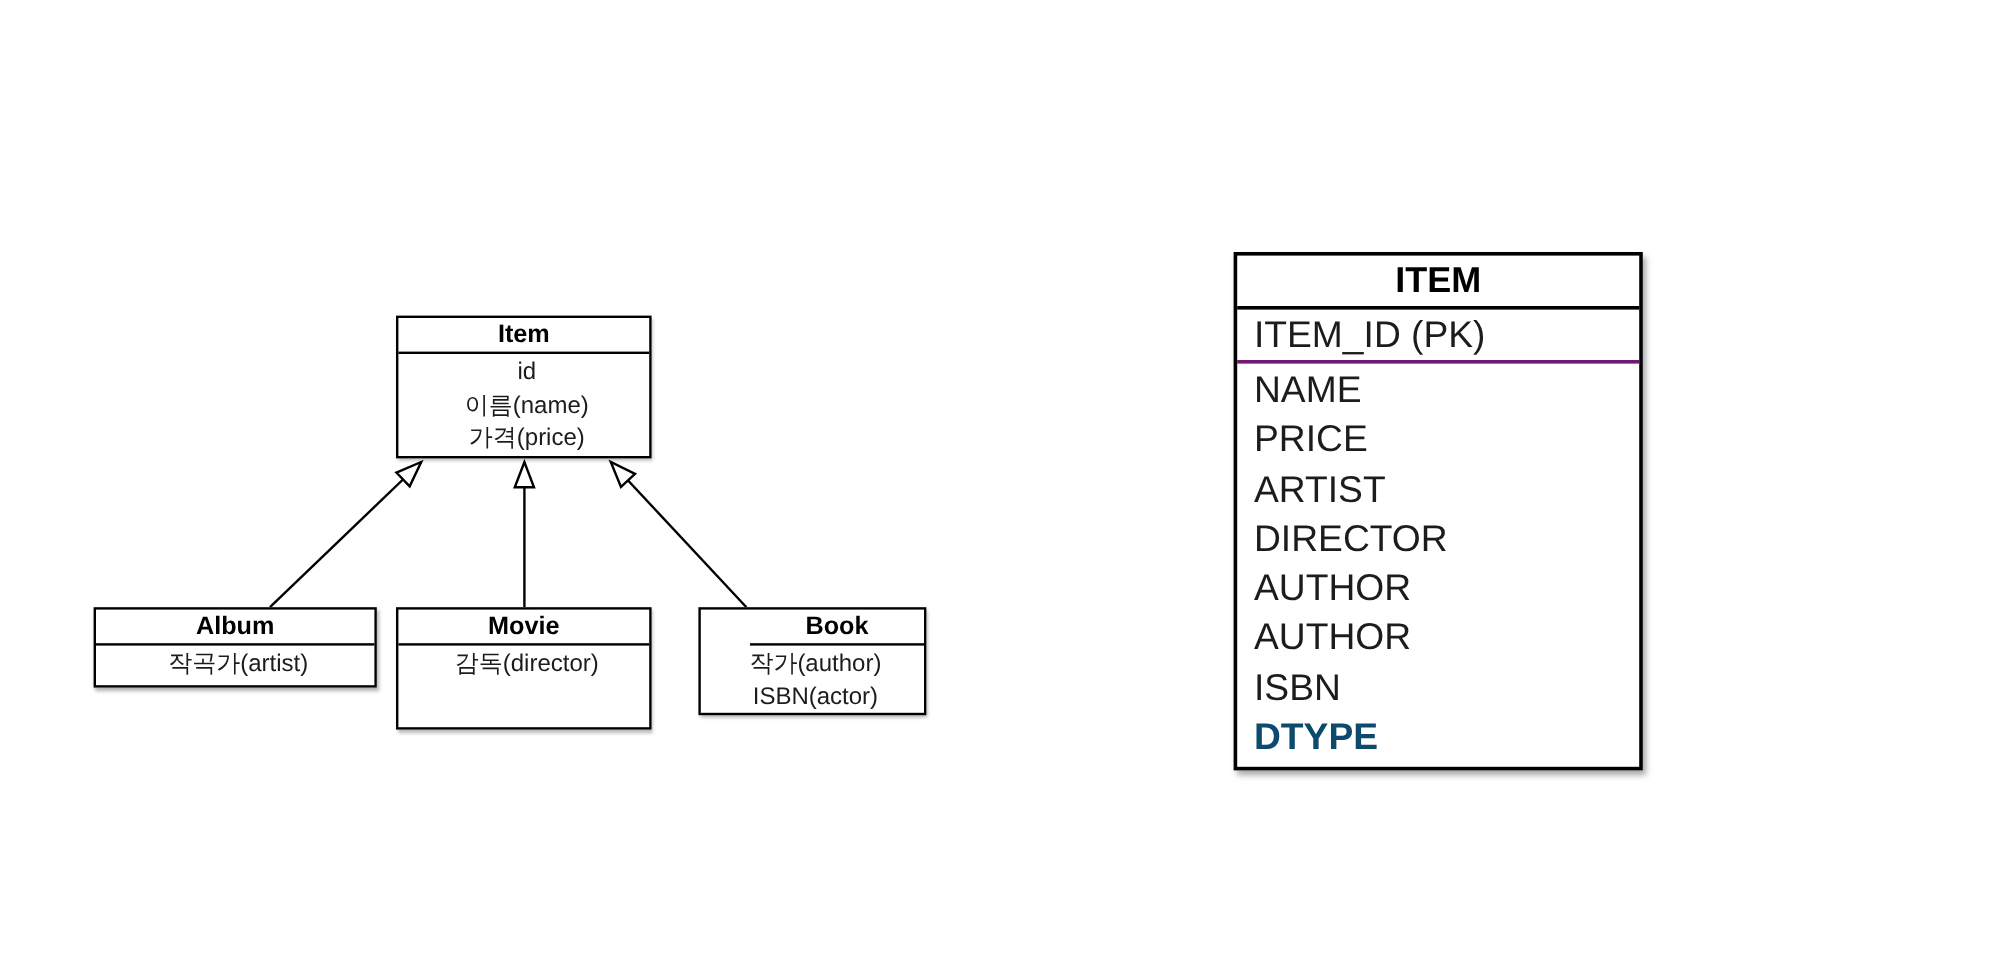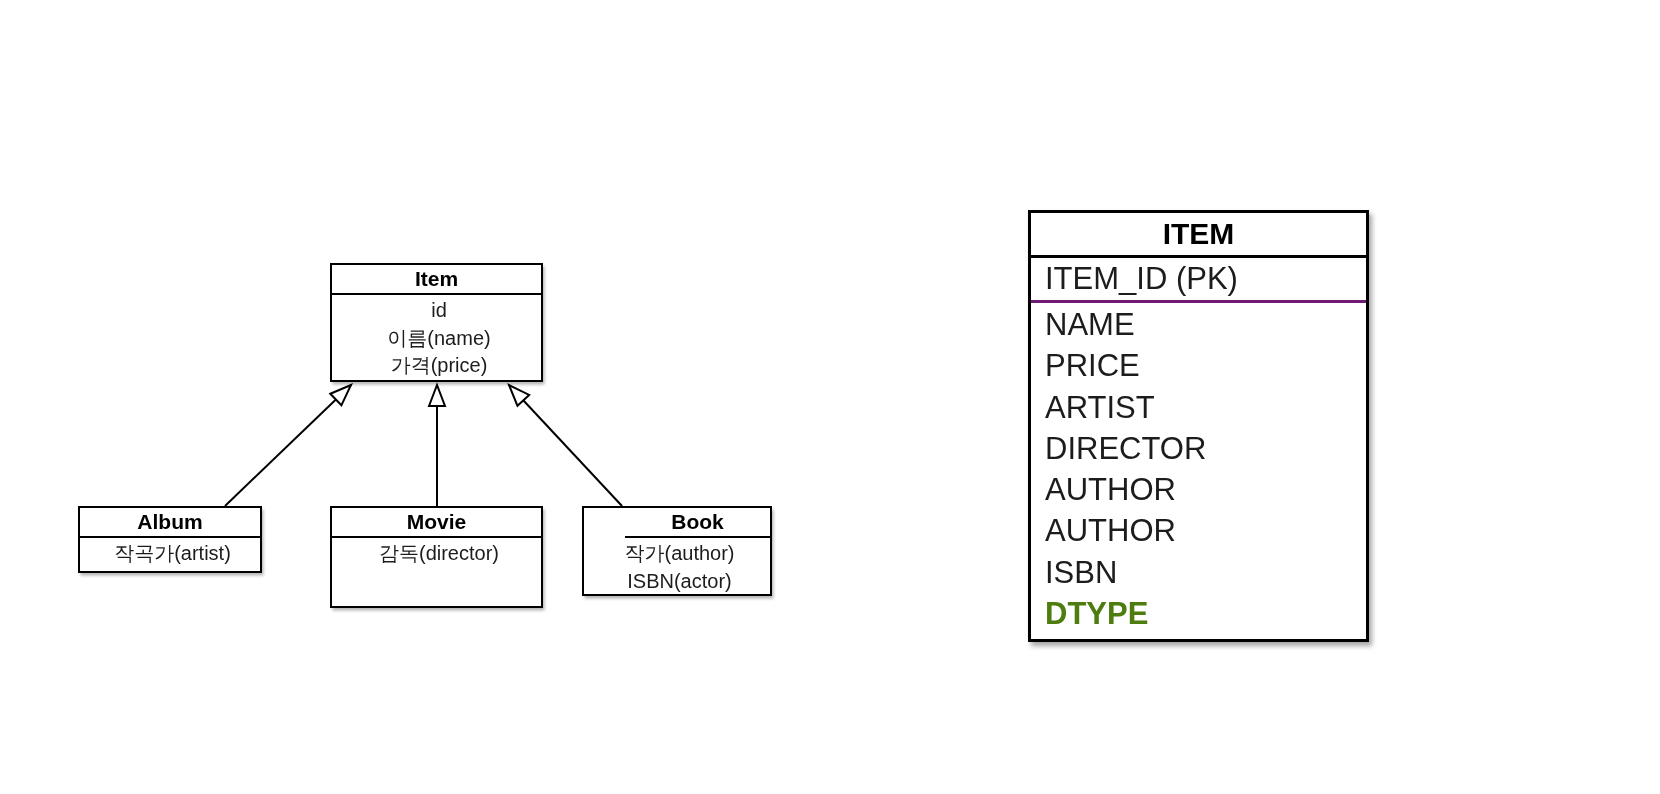--- a/index.html
+++ b/index.html
@@ -48,21 +48,21 @@
     text-align: center;
   }
   .uml-field {
     font-size: 20px;
     line-height: 27.5px;
     color: #1c1c1c;
     white-space: nowrap;
   }
   #box-item  { left: 330px; top: 263px; width: 213px; height: 119px; }
   #box-item .uml-header  { height: 30px; }
-  #box-album { left: 78px;  top: 506px; width: 184px; height: 67px; }
+  #box-album { left: 78px;  top: 506px; width: 236px; height: 67px; }
   #box-album .uml-header { height: 30px; }
   #box-movie { left: 330px; top: 506px; width: 213px; height: 102px; }
   #box-movie .uml-header { height: 30px; }
   #box-book  { left: 582px; top: 506px; width: 190px; height: 90px; }
   #box-book .uml-header  { height: 30px; margin-left: 41px; }
 
   
   .db-table {
     position: absolute;
     left: 1028px; top: 210px;
@@ -99,21 +99,21 @@
     padding: 1px 0 0 14px;
   }
   .db-col {
     font-size: 31px;
     line-height: 41.3px;
     color: #1c1c1c;
     white-space: nowrap;
   }
   .db-col.discriminator {
     font-weight: bold;
-    color: #4d7c0f;
+    color: #0c4a6e;
   }
 </style>
 </head>
 <body>
 
 <div class="canvas">
 
   <svg class="arrows" viewBox="0 0 1660 794" xmlns="http://www.w3.org/2000/svg">
     <defs>
       <marker id="gen-tri" markerUnits="userSpaceOnUse" markerWidth="28" markerHeight="24" refX="23" refY="10" orient="auto">

